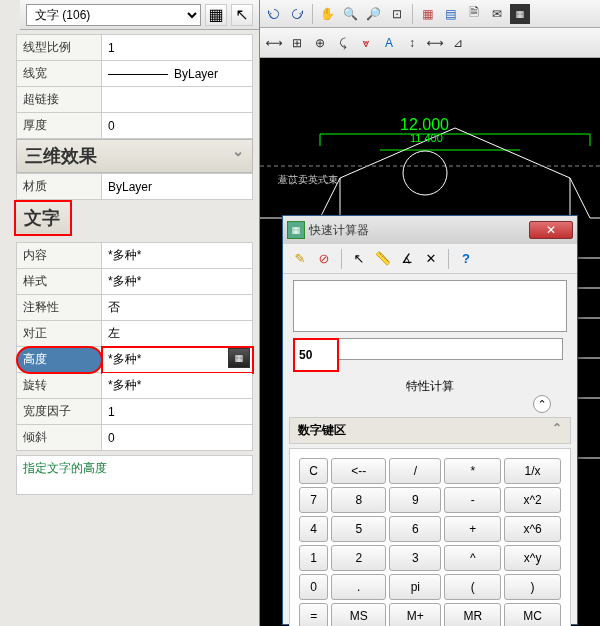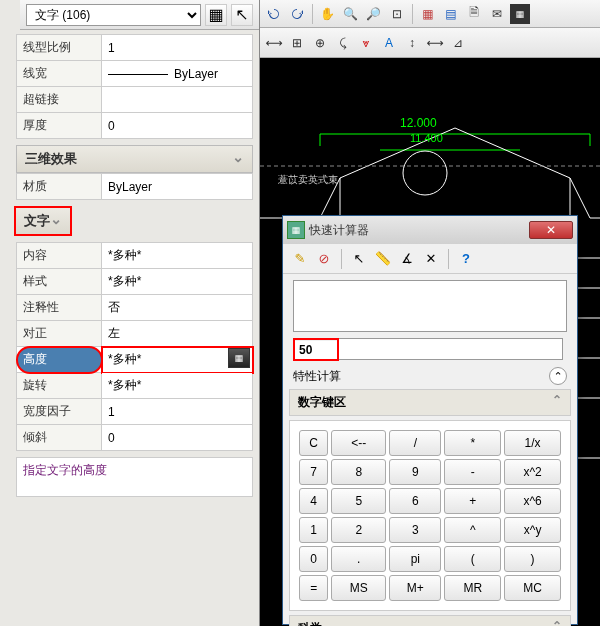--- a/index.html
+++ b/index.html
@@ -10,53 +10,53 @@
   .tbicon { width: 20px; height: 20px; border: 1px solid transparent; display: inline-flex; align-items: center; justify-content: center; font-size: 12px; color: #333; }
   .tbicon svg { width: 16px; height: 16px; }
   .sep { width: 1px; height: 20px; background: #bbb; margin: 0 2px; }
   
   .prop-panel { position: absolute; top: 0; left: 0; width: 260px; height: 626px; background: #e9e8e4; border-right: 1px solid #888; }
   .prop-header { height: 30px; background: linear-gradient(#f7f7f7,#e3e3e3); border-bottom: 1px solid #aaa; display: flex; align-items: center; padding: 0 6px; gap: 4px; margin-left: 20px; }
   .prop-select { flex: 1; height: 22px; border: 1px solid #999; background: #fff; font-size: 12px; padding: 0 4px; }
   .icon-btn { width: 22px; height: 22px; border: 1px solid #ccc; background: linear-gradient(#fff,#e8e8e8); display: flex; align-items: center; justify-content: center; }
   
   .prop-body { padding: 4px 6px 0 16px; }
-  .prop-table { width: 100%; border-collapse: collapse; background: #fff; border: 1px solid #ccc; margin-bottom: 6px; }
+  .prop-table { width: 100%; border-collapse: collapse; background: #fff; border: 1px solid #ccc; margin-bottom: 0; }
   .prop-table td { border: 1px solid #ccc; font-size: 12px; padding: 4px 6px; height: 24px; vertical-align: middle; }
   .prop-table td.label { background: #f5f5f1; width: 85px; color: #333; }
   .prop-table td.val { background: #fff; color: #000; position: relative; }
   
-  .group-hdr { background: linear-gradient(#eceae3,#dcd9cf); border: 1px solid #bbb; font-size: 13px; font-weight: bold; padding: 4px 8px; color: #333; position: relative; margin-bottom: 0; }
+  .group-hdr { background: linear-gradient(#eceae3,#dcd9cf); border: 1px solid #bbb; font-size: 18px; font-weight: bold; padding: 4px 8px; color: #333; position: relative; margin-bottom: 0; }
   .group-hdr::after { content: "⌄"; position: absolute; right: 8px; top: 3px; color: #888; font-size: 14px; }
   .group-hdr.red-hl { border: 2px solid #ff0000; display: inline-block; min-width: 58px; margin-left: -2px; }
   
   .highlight-row td.label { background: #4a7fb0; color: #fff; border-radius: 13px; }
   .calc-cell-btn { position: absolute; right: 2px; top: 1px; width: 22px; height: 20px; background: linear-gradient(#555,#222); border: 1px solid #333; display: flex; align-items: center; justify-content: center; }
   .calc-cell-btn span { color: #fff; font-size: 9px; }
   
-  .hint-box { background: #fff; border: 1px solid #ccc; height: 40px; padding: 4px 6px; font-size: 12px; color: #701a75; margin-top: 4px; }
+  .hint-box { background: #fff; border: 1px solid #ccc; height: 40px; padding: 4px 6px; font-size: 12px; color: #15803d; margin-top: 4px; }
   
   .cad-canvas { position: absolute; top: 58px; left: 260px; right: 0; bottom: 0; background: #000; }
-  .cad-canvas .dim1 { position: absolute; top: 58px; left: 140px; color: #00ff00; font-size: 12px; }
+  .cad-canvas .dim1 { position: absolute; top: 58px; left: 140px; color: #00ff00; font-size: 16px; }
   .cad-canvas .dim2 { position: absolute; top: 74px; left: 150px; color: #00ff00; font-size: 11px; }
   .cad-canvas .txt1 { position: absolute; top: 95px; left: 18px; color: #ccc; font-size: 10px; margin-top: 20px; }
   .cad-canvas svg.lines { position: absolute; top: 0; left: 0; width: 100%; height: 100%; }
   
   .calc-window { position: absolute; top: 215px; left: 282px; width: 296px; height: 410px; background: #f0f0f0; border: 1px solid #2a5a8a; box-shadow: 2px 2px 8px rgba(0,0,0,0.4); }
   .calc-title { height: 28px; background: linear-gradient(#e8e8e8,#d0d0d0); display: flex; align-items: center; padding: 0 4px; font-size: 12px; color: #333; }
   .calc-title-icon { width: 18px; height: 18px; background: #5a8; border: 1px solid #383; margin-right: 4px; display: flex; align-items: center; justify-content: center; color: #fff; font-size: 9px; }
   .calc-close { margin-left: auto; width: 44px; height: 18px; background: linear-gradient(#e07070,#c03030); border: 1px solid #803030; border-radius: 2px; color: #fff; font-size: 12px; display: flex; align-items: center; justify-content: center; }
   .calc-toolbar { height: 30px; display: flex; align-items: center; padding: 0 8px; gap: 6px; border-bottom: 1px solid #ccc; }
   .calc-tbicon { width: 18px; height: 18px; display: flex; align-items: center; justify-content: center; font-size: 13px; }
   .calc-display { margin: 6px 10px; height: 52px; background: #fff; border: 1px solid #999; }
   .calc-input-wrap { margin: 4px 10px; }
   .calc-input { width: 100%; height: 22px; border: 1px solid #999; background: #fff; font-size: 12px; padding: 0 4px; }
   .calc-input-hl { border: 2px solid #ff0000; display: inline-block; padding: 0; }
-  .calc-input-hl input { border: none; height: 18px; outline: none; padding: 0 4px; font-weight: bold; font-size: 12px; width: 42px; }
-  .calc-label-row { display: flex; align-items: center; padding: 2px 10px 4px; font-size: 12px; }
+  .calc-input-hl input { border: none; height: 30px; outline: none; padding: 0 4px; font-weight: bold; font-size: 12px; width: 42px; }
+  .calc-label-row { display: flex; align-items: center; padding: 2px 26px 4px; font-size: 12px; flex-direction: column; }
   .calc-collapse { margin-left: auto; width: 18px; height: 18px; border: 1px solid #999; border-radius: 50%; display: flex; align-items: center; justify-content: center; font-size: 11px; background: #fff; }
   .calc-section-hdr { background: #e8e6de; border: 1px solid #ccc; margin: 0 6px; padding: 4px 8px; font-size: 12px; font-weight: bold; position: relative; }
   .calc-section-hdr::after { content: "⌃"; position: absolute; right: 8px; top: 3px; color: #888; }
   .keypad { margin: 4px 6px; background: #fff; border: 1px solid #ccc; padding: 6px; }
   .keypad table { width: 100%; border-collapse: separate; border-spacing: 3px; }
   .keypad td { text-align: center; }
   .key { width: 100%; height: 26px; background: linear-gradient(#fdfdfd,#e6e6e6); border: 1px solid #aaa; border-radius: 3px; font-size: 12px; display: flex; align-items: center; justify-content: center; cursor: pointer; }
   
   .byLayer-line { display: inline-block; width: 60px; height: 1px; background: #000; vertical-align: middle; margin-right: 6px; }
 </style>

